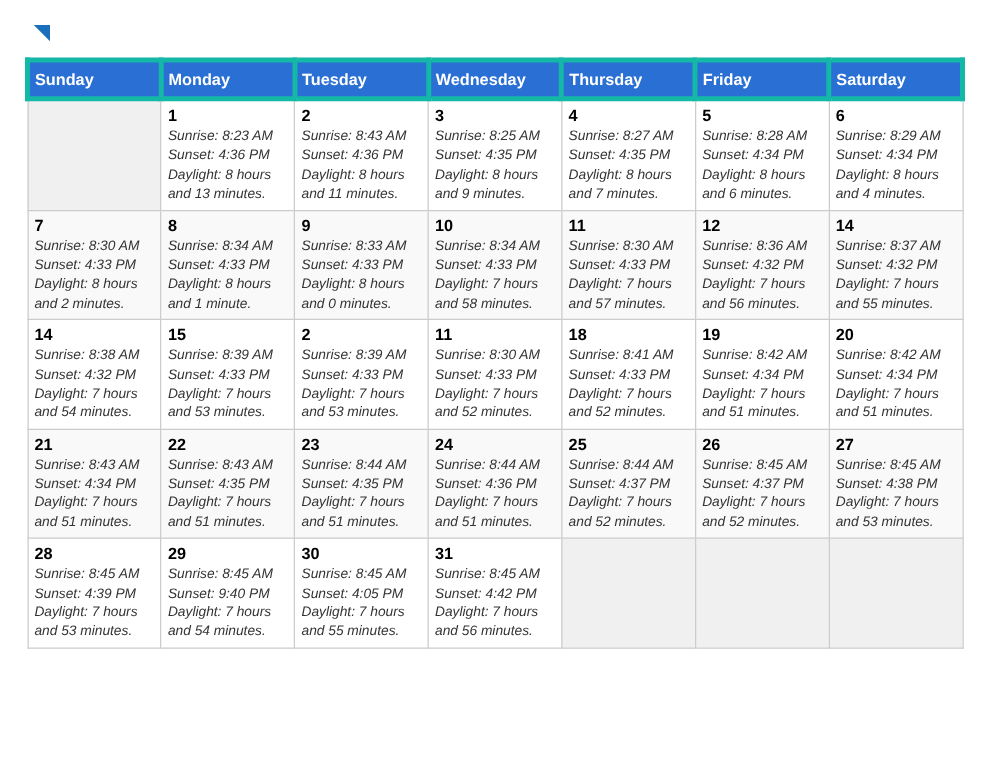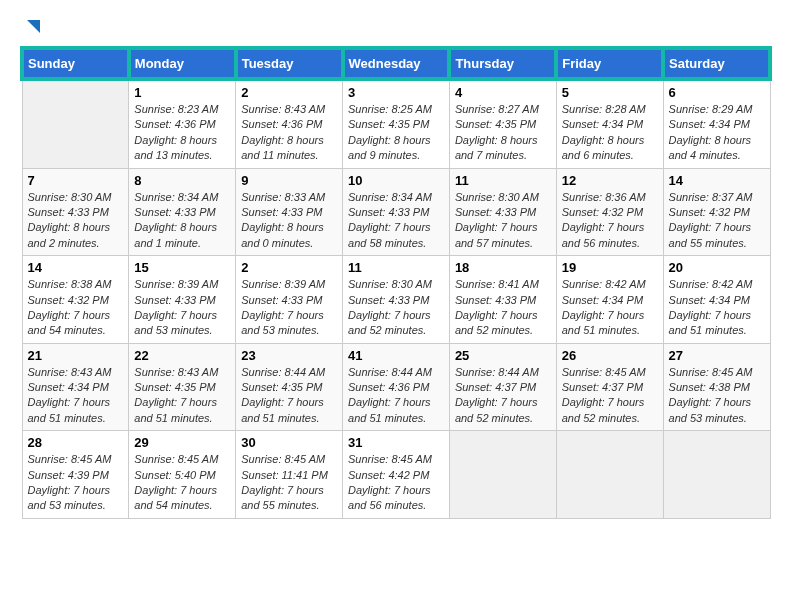--- a/index.html
+++ b/index.html
@@ -308,21 +308,21 @@
       </td>
         <td>
         <span class="day-num">23</span>
         <div class="cell-content">
           <span>Sunrise: 8:44 AM</span><br>
           <span>Sunset: 4:35 PM</span><br>
           <span>Daylight: 7 hours and 51 minutes.</span>
         </div>
       </td>
         <td>
-        <span class="day-num">41</span>
+        <span class="day-num">24</span>
         <div class="cell-content">
           <span>Sunrise: 8:44 AM</span><br>
           <span>Sunset: 4:36 PM</span><br>
           <span>Daylight: 7 hours and 51 minutes.</span>
         </div>
       </td>
         <td>
         <span class="day-num">25</span>
         <div class="cell-content">
           <span>Sunrise: 8:44 AM</span><br>
@@ -353,29 +353,29 @@
         <div class="cell-content">
           <span>Sunrise: 8:45 AM</span><br>
           <span>Sunset: 4:39 PM</span><br>
           <span>Daylight: 7 hours and 53 minutes.</span>
         </div>
       </td>
         <td>
         <span class="day-num">29</span>
         <div class="cell-content">
           <span>Sunrise: 8:45 AM</span><br>
-          <span>Sunset: 5:40 PM</span><br>
+          <span>Sunset: 9:40 PM</span><br>
           <span>Daylight: 7 hours and 54 minutes.</span>
         </div>
       </td>
         <td>
         <span class="day-num">30</span>
         <div class="cell-content">
           <span>Sunrise: 8:45 AM</span><br>
-          <span>Sunset: 11:41 PM</span><br>
+          <span>Sunset: 4:05 PM</span><br>
           <span>Daylight: 7 hours and 55 minutes.</span>
         </div>
       </td>
         <td>
         <span class="day-num">31</span>
         <div class="cell-content">
           <span>Sunrise: 8:45 AM</span><br>
           <span>Sunset: 4:42 PM</span><br>
           <span>Daylight: 7 hours and 56 minutes.</span>
         </div>

